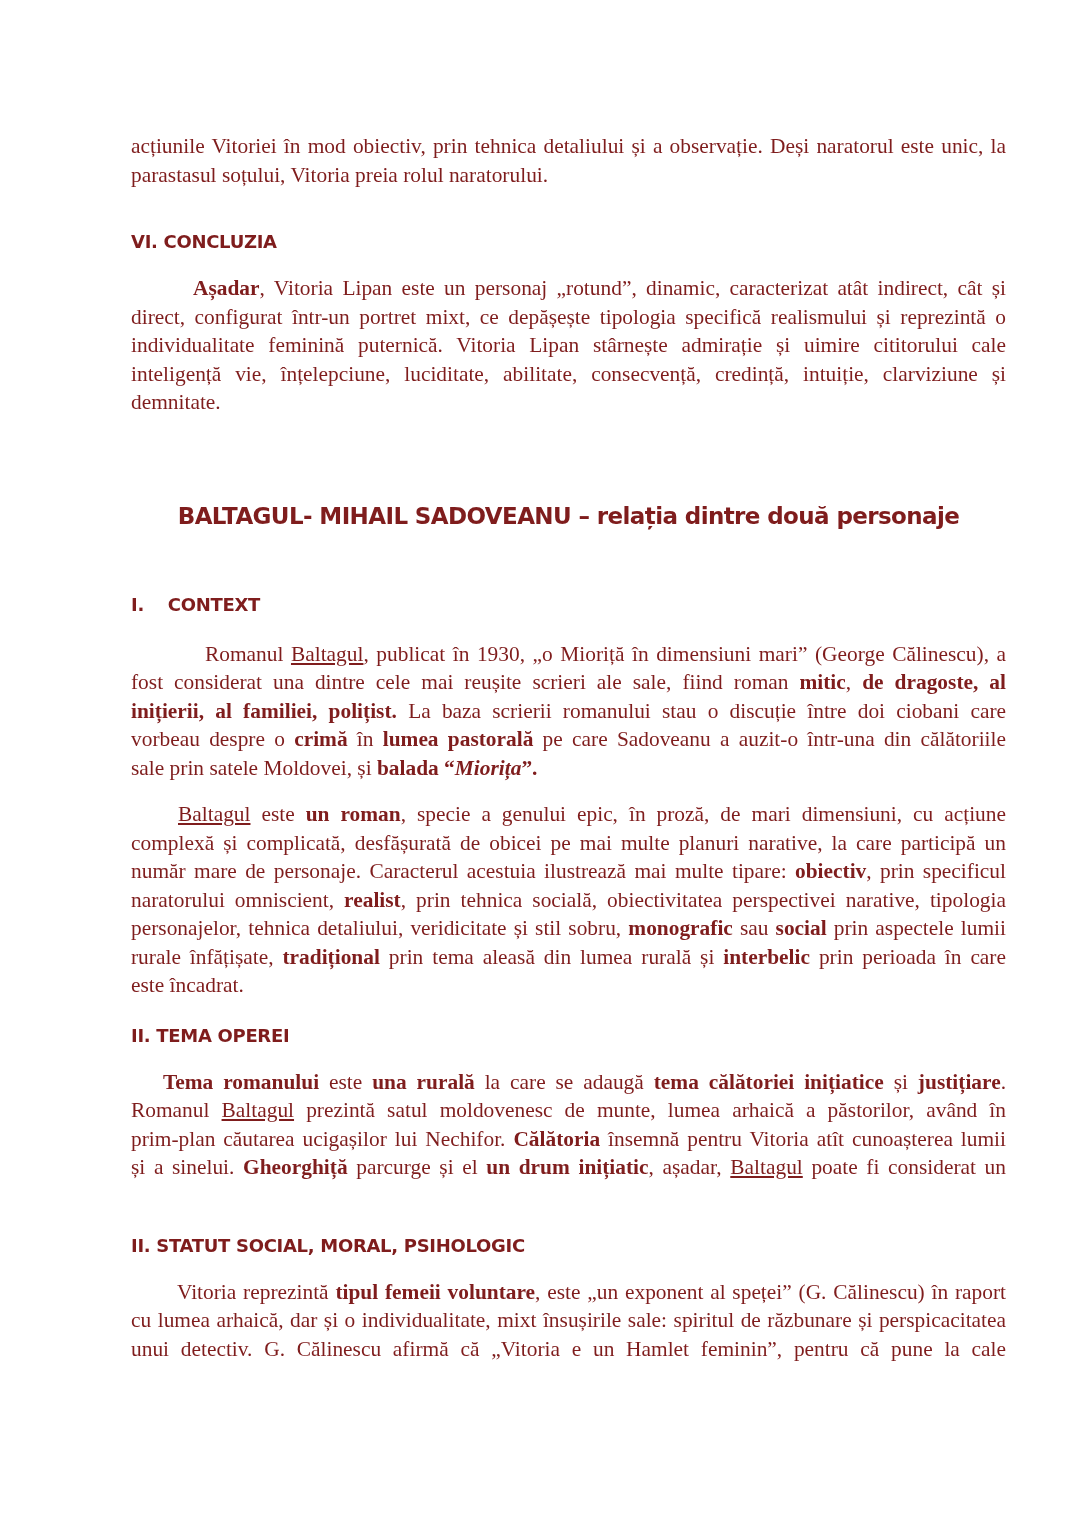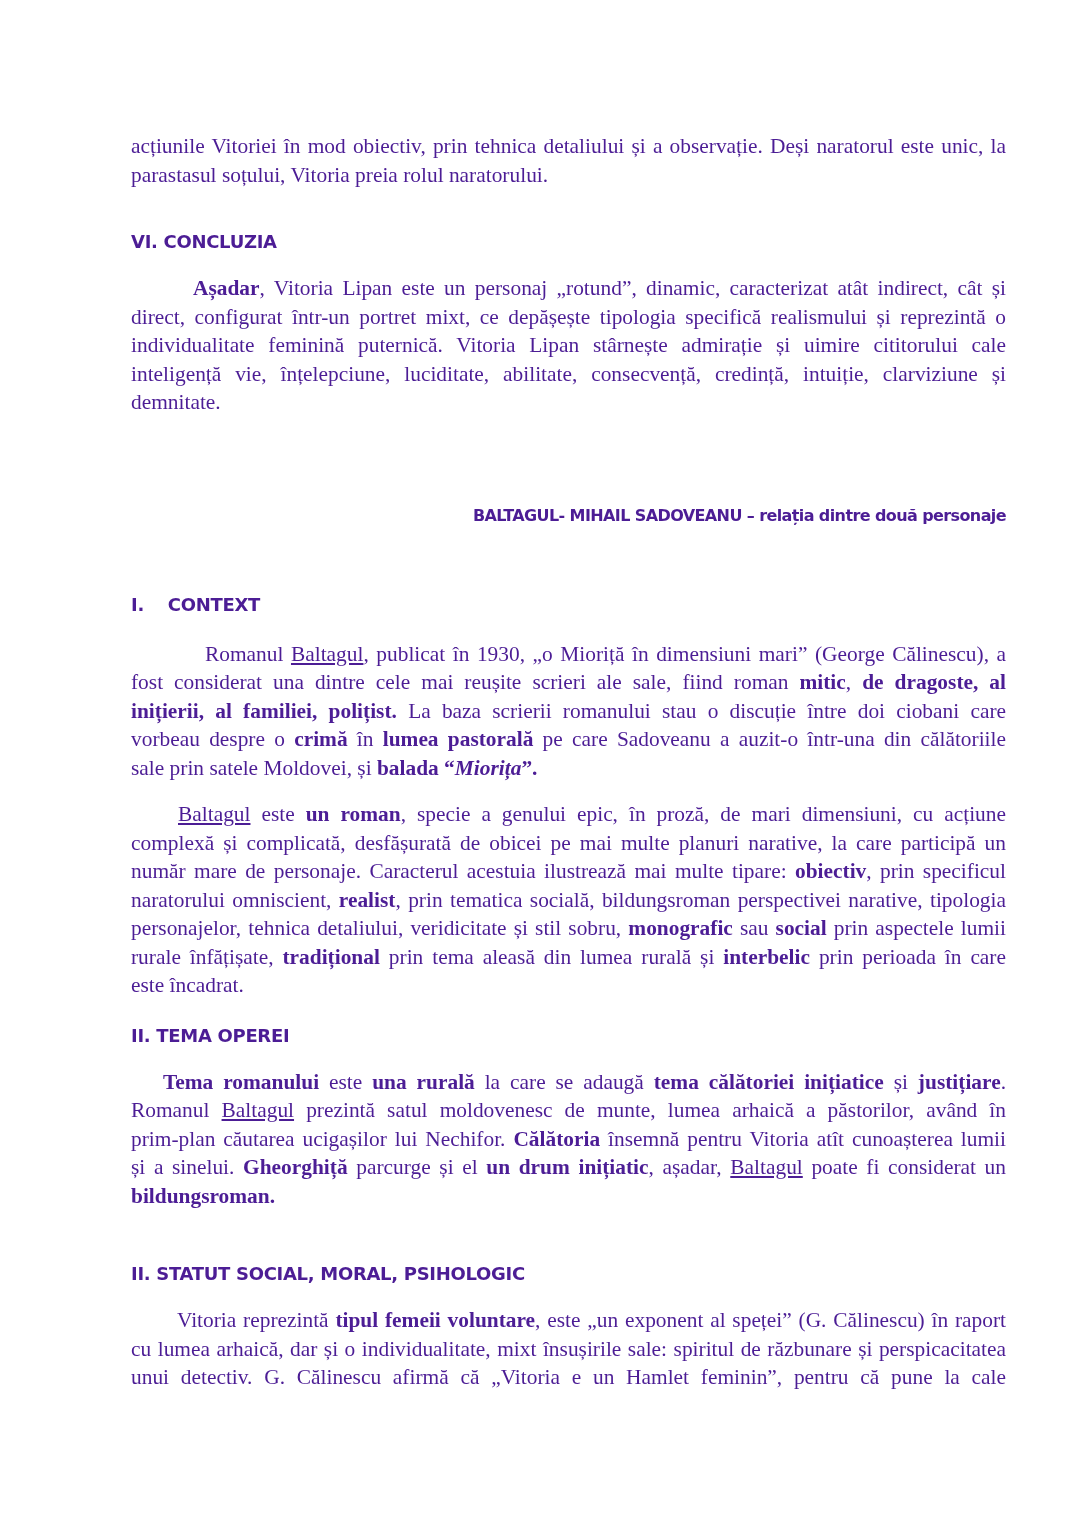--- a/index.html
+++ b/index.html
@@ -5,21 +5,21 @@
   html, body {
     margin: 0;
     padding: 0;
     background: #ffffff;
   }
   .page {
     position: relative;
     width: 1080px;
     height: 1525px;
     background: #ffffff;
-    color: #4c1d95;
+    color: #7f1d1d;
     box-sizing: border-box;
     padding: 132px 74px 0 131px;
     overflow: hidden;
   }
   .doc {
     display: flex;
     flex-direction: column;
     width: 875px;
   }
   
@@ -46,25 +46,25 @@
     font-weight: bold;
     font-size: 18px;
     line-height: 36px;
     letter-spacing: -0.3px;
     white-space: pre;
     margin: 14px 0 14px 0;
   }
   .doc-title {
     font-family: "DejaVu Sans", sans-serif;
     font-weight: bold;
-    font-size: 16px;
+    font-size: 23px;
     line-height: 34px;
     letter-spacing: -0.6px;
     white-space: pre;
-    text-align: right;
+    text-align: center;
     margin: 92px 0 0 0;
   }
   
   [data-name="heading-concluzia"]   { margin-top: 17px; }
   [data-name="essay-title"]         { margin-top: 64px; }
   [data-name="heading-context"]     { margin-top: 54px; margin-bottom: 17px; }
   [data-name="heading-tema-operei"] { margin-top: 0; }
   [data-name="heading-statut"]      { margin-top: 28px; }
 </style>
 </head>
@@ -90,32 +90,31 @@
         <div class="line" data-name="text-line" style="text-indent: 74px;"><span>Romanul </span><span class="u">Baltagul</span><span>, publicat în 1930, „o Mioriță în dimensiuni mari” (George Călinescu), a</span></div>
         <div class="line" data-name="text-line"><span>fost considerat una dintre cele mai reușite scrieri ale sale, fiind roman </span><span class="b">mitic</span><span>, </span><span class="b">de dragoste, al</span></div>
         <div class="line" data-name="text-line"><span class="b">inițierii, al familiei, polițist.</span><span> La baza scrierii romanului stau o discuție între doi ciobani care</span></div>
         <div class="line" data-name="text-line"><span>vorbeau despre o </span><span class="b">crimă</span><span> în </span><span class="b">lumea pastorală</span><span> pe care Sadoveanu a auzit-o într-una din călătoriile</span></div>
         <div class="line final" data-name="text-line"><span>sale prin satele Moldovei, și </span><span class="b">balada “</span><span class="b i">Miorița</span><span class="b">”.</span></div>
       </div>
       <div class="paragraph" data-name="paragraph-context-2">
         <div class="line" data-name="text-line" style="text-indent: 47px;"><span class="u">Baltagul</span><span> este </span><span class="b">un roman</span><span>, specie a genului epic, în proză, de mari dimensiuni, cu acțiune</span></div>
         <div class="line" data-name="text-line"><span>complexă și complicată, desfășurată de obicei pe mai multe planuri narative, la care participă un</span></div>
         <div class="line" data-name="text-line"><span>număr mare de personaje. Caracterul acestuia ilustrează mai multe tipare: </span><span class="b">obiectiv</span><span>, prin specificul</span></div>
-        <div class="line" data-name="text-line"><span>naratorului omniscient, </span><span class="b">realist</span><span>, prin tematica socială, bildungsroman perspectivei narative, tipologia</span></div>
+        <div class="line" data-name="text-line"><span>naratorului omniscient, </span><span class="b">realist</span><span>, prin tehnica socială, obiectivitatea perspectivei narative, tipologia</span></div>
         <div class="line" data-name="text-line"><span>personajelor, tehnica detaliului, veridicitate și stil sobru, </span><span class="b">monografic</span><span> sau </span><span class="b">social</span><span> prin aspectele lumii</span></div>
         <div class="line" data-name="text-line"><span>rurale înfățișate, </span><span class="b">tradițional</span><span> prin tema aleasă din lumea rurală și </span><span class="b">interbelic</span><span> prin perioada în care</span></div>
         <div class="line final" data-name="text-line"><span>este încadrat.</span></div>
       </div>
       <div class="doc-heading" data-name="heading-tema-operei">II. TEMA OPEREI</div>
       <div class="paragraph" data-name="paragraph-tema">
         <div class="line" data-name="text-line" style="text-indent: 32px;"><span class="b">Tema romanului</span><span> este </span><span class="b">una rurală</span><span> la care se adaugă </span><span class="b">tema călătoriei inițiatice</span><span> și </span><span class="b">justițiare</span><span>.</span></div>
         <div class="line" data-name="text-line"><span>Romanul </span><span class="u">Baltagul</span><span> prezintă satul moldovenesc de munte, lumea arhaică a păstorilor, având în</span></div>
         <div class="line" data-name="text-line"><span>prim-plan căutarea ucigașilor lui Nechifor. </span><span class="b">Călătoria</span><span> însemnă pentru Vitoria atît cunoașterea lumii</span></div>
         <div class="line" data-name="text-line"><span>și a sinelui. </span><span class="b">Gheorghiță</span><span> parcurge și el </span><span class="b">un drum inițiatic</span><span>, așadar, </span><span class="u">Baltagul</span><span> poate fi considerat un</span></div>
-        <div class="line final" data-name="text-line"><span class="b">bildungsroman.</span></div>
       </div>
       <div class="doc-heading" data-name="heading-statut">II. STATUT SOCIAL, MORAL, PSIHOLOGIC</div>
       <div class="paragraph" data-name="paragraph-statut">
         <div class="line" data-name="text-line" style="text-indent: 46px;"><span>Vitoria reprezintă </span><span class="b">tipul femeii voluntare</span><span>, este „un exponent al speței” (G. Călinescu) în raport</span></div>
         <div class="line" data-name="text-line"><span>cu lumea arhaică, dar și o individualitate, mixt însușirile sale: spiritul de răzbunare și perspicacitatea</span></div>
         <div class="line" data-name="text-line"><span>unui detectiv. G. Călinescu afirmă că „Vitoria e un Hamlet feminin”, pentru că pune la cale</span></div>
       </div>
     </div>
 </div>
 

